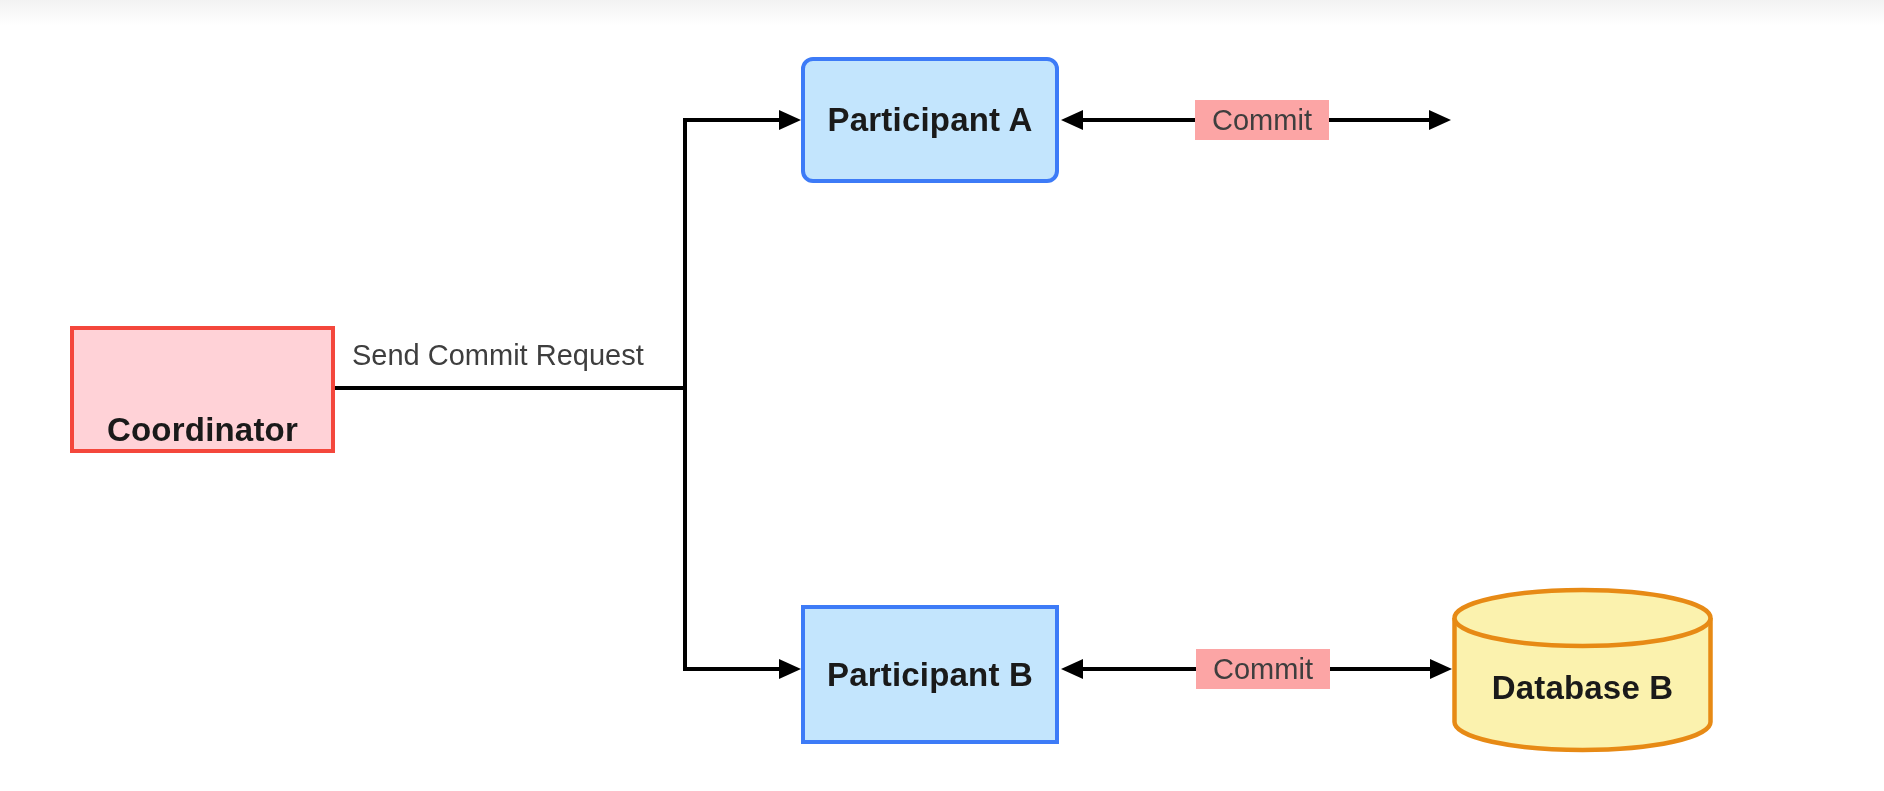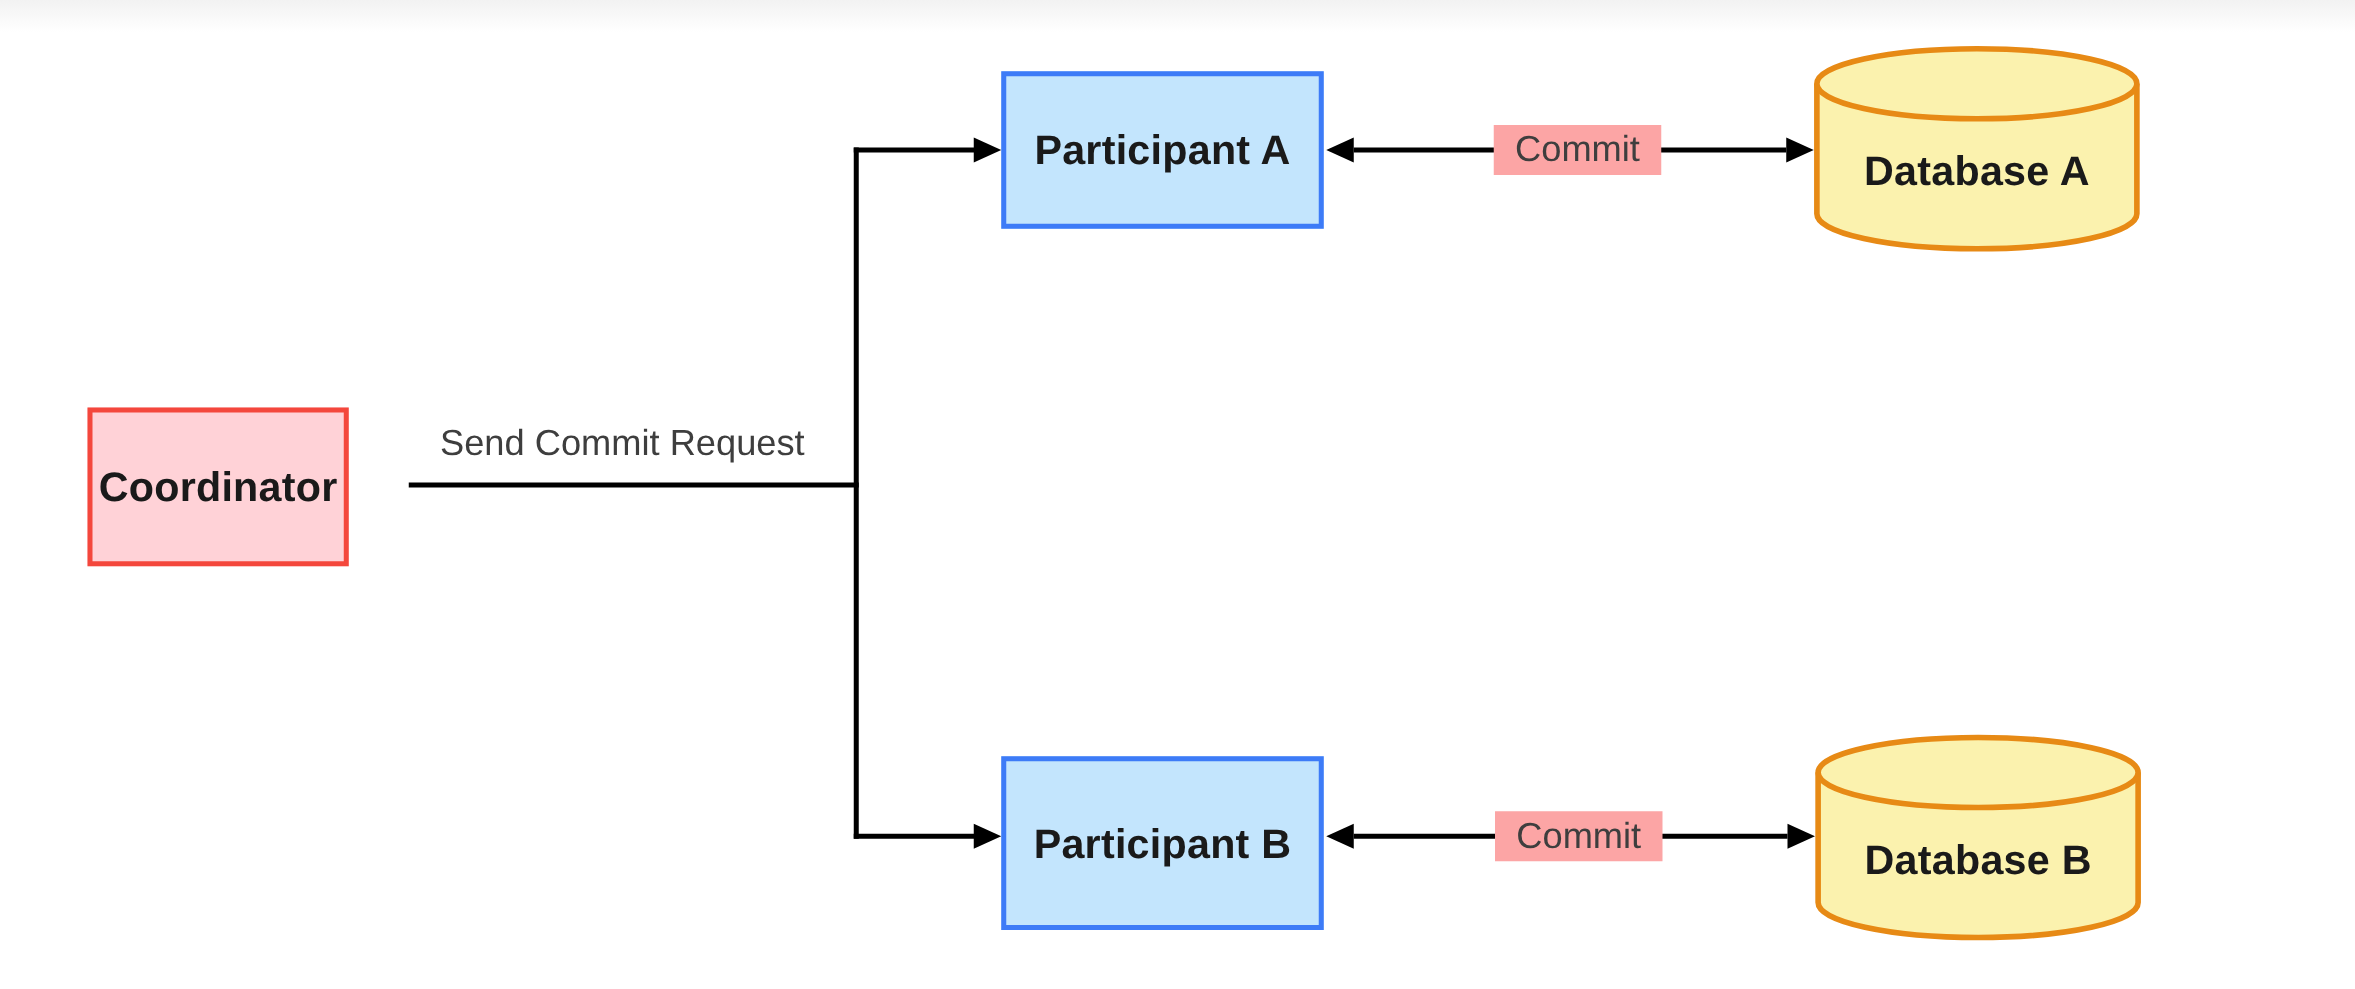--- a/index.html
+++ b/index.html
@@ -28,29 +28,30 @@
     box-sizing: border-box;
     display: flex;
     align-items: center;
     justify-content: center;
     font-size: 33px;
     font-weight: 600;
     color: #1a1a1a;
     letter-spacing: 0.2px;
   }
   .node.rect-coordinator {
-    left: 70px; top: 326px; width: 209px; height: 127px;
+    left: 70px; top: 326px; width: 265px; height: 127px;
     background: #ffd2d7;
     border: 4px solid #f4473c;
+    align-items: flex-end;
   }
   .node.rect-participant {
     background: #c3e5fd;
     border: 4px solid #3d7bf7;
   }
-  .node.participant-a { left: 801px; top: 57px;  width: 258px; height: 126px; }
+  .node.participant-a { left: 801px; top: 57px;  width: 258px; height: 126px; border-radius: 12px; }
   .node.participant-b { left: 801px; top: 605px; width: 258px; height: 139px; }
 
   .db-node {
     position: absolute;
     width: 261px; height: 170px;
   }
   .db-node.database-a { left: 1451px; top: 34px; }
   .db-node.database-b { left: 1452px; top: 585px; }
   .db-node svg { position: absolute; left: 0; top: 0; }
   .db-label {
@@ -143,27 +144,20 @@
   </div>
 
   <div class="node rect-participant participant-a">
     <span>Participant A</span>
   </div>
 
   <div class="node rect-participant participant-b">
     <span>Participant B</span>
   </div>
 
-  <div class="db-node database-a">
-    <svg width="261" height="170" viewBox="0 0 261 170">
-      <path d="M 2.5 33 L 2.5 137 A 128 28 0 0 0 258.5 137 L 258.5 33" fill="#fbf2ae" stroke="#e78a15" stroke-width="4.5"></path>
-      <ellipse cx="130.5" cy="33" rx="128" ry="28" fill="#fbf2ae" stroke="#e78a15" stroke-width="4.5"></ellipse>
-    </svg>
-    <div class="db-label">Database A</div>
-  </div>
 
   <div class="db-node database-b">
     <svg width="261" height="170" viewBox="0 0 261 170">
       <path d="M 2.5 33 L 2.5 137 A 128 28 0 0 0 258.5 137 L 258.5 33" fill="#fbf2ae" stroke="#e78a15" stroke-width="4.5"></path>
       <ellipse cx="130.5" cy="33" rx="128" ry="28" fill="#fbf2ae" stroke="#e78a15" stroke-width="4.5"></ellipse>
     </svg>
     <div class="db-label">Database B</div>
   </div>
 
 </div>

